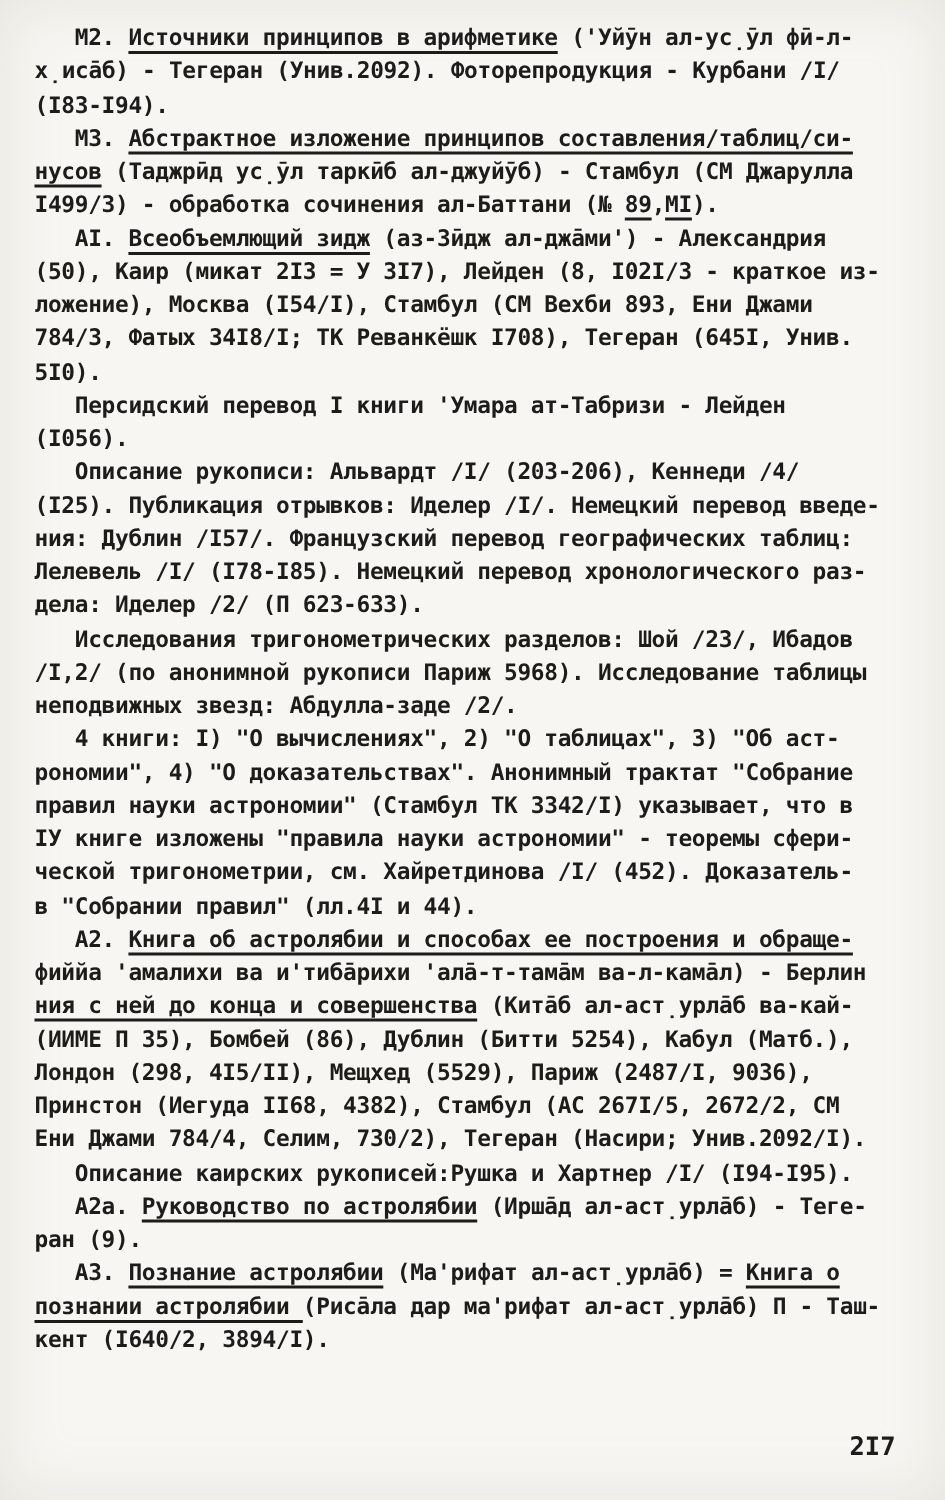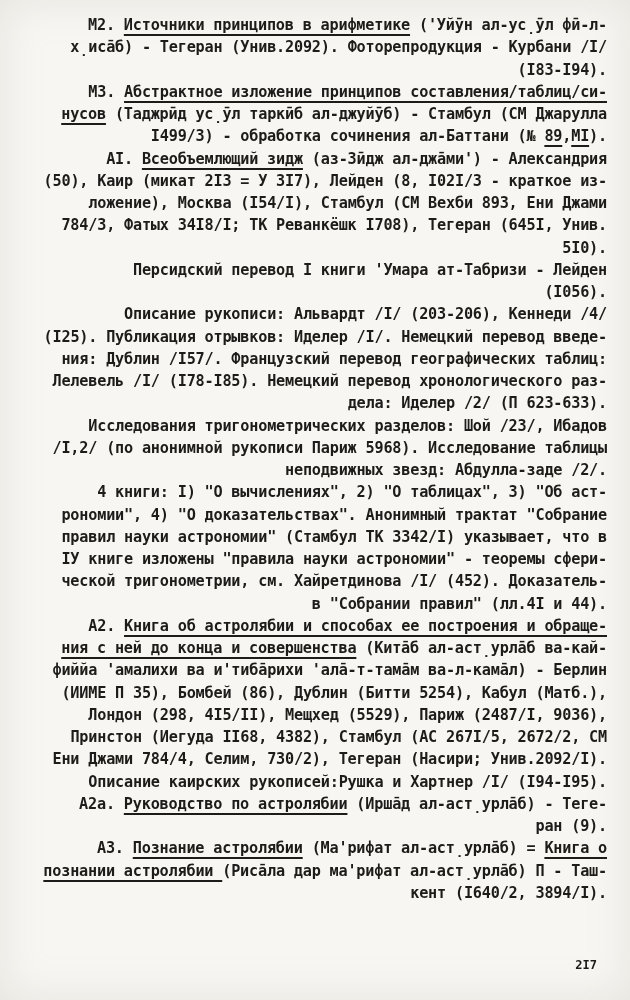--- a/index.html
+++ b/index.html
@@ -20,33 +20,32 @@
     left:23px;top:14px;
     width:584px;
   }
   .line{
     font-family:"DejaVu Sans Mono",monospace;
     font-weight:700;
     font-size:15.2px;
     line-height:22.25px;
     white-space:pre;
     letter-spacing:-0.2px;
-    text-align:right;
   }
   .u{
     text-decoration:underline;
     text-decoration-thickness:1.5px;
     text-underline-offset:3.5px;
   }
   .page-number{
     position:absolute;
     top:954px;right:33px;
     font-family:"DejaVu Sans Mono",monospace;
     font-weight:700;
-    font-size:12px;
+    font-size:17px;
     line-height:22px;
   }
 </style>
 </head>
 <body>
 
 <div class="page">
   <div class="text-block">
       <div>
         <div class="line"><span>   М2. </span><span class="u">Источники принципов в арифметике</span><span> ('Уйӯн ал-ус̣ӯл фӣ-л-</span></div>
@@ -84,22 +83,22 @@
       <div>
         <div class="line"><span>   4 книги: I) "О вычислениях", 2) "О таблицах", 3) "Об аст-</span></div>
         <div class="line"><span>рономии", 4) "О доказательствах". Анонимный трактат "Собрание</span></div>
         <div class="line"><span>правил науки астрономии" (Стамбул ТК 3342/I) указывает, что в</span></div>
         <div class="line"><span>IУ книге изложены "правила науки астрономии" - теоремы сфери-</span></div>
         <div class="line"><span>ческой тригонометрии, см. Хайретдинова /I/ (452). Доказатель-</span></div>
         <div class="line"><span>в "Собрании правил" (лл.4I и 44).</span></div>
       </div>
       <div>
         <div class="line"><span>   А2. </span><span class="u">Книга об астролябии и способах ее построения и обраще-</span></div>
+        <div class="line"><span>фиййа 'амалихи ва и'тиба̄рихи 'ала̄-т-тама̄м ва-л-кама̄л) - Берлин</span></div>
         <div class="line"><span class="u">ния с ней до конца и совершенства</span><span> (Кита̄б ал-аст̣урла̄б ва-кай-</span></div>
-        <div class="line"><span>фиййа 'амалихи ва и'тиба̄рихи 'ала̄-т-тама̄м ва-л-кама̄л) - Берлин</span></div>
         <div class="line"><span>(ИИМЕ П 35), Бомбей (86), Дублин (Битти 5254), Кабул (Матб.),</span></div>
         <div class="line"><span>Лондон (298, 4I5/II), Мещхед (5529), Париж (2487/I, 9036),</span></div>
         <div class="line"><span>Принстон (Иегуда II68, 4382), Стамбул (АС 267I/5, 2672/2, СМ</span></div>
         <div class="line"><span>Ени Джами 784/4, Селим, 730/2), Тегеран (Насири; Унив.2092/I).</span></div>
       </div>
       <div>
         <div class="line"><span>   Описание каирских рукописей:Рушка и Хартнер /I/ (I94-I95).</span></div>
       </div>
       <div>
         <div class="line"><span>   А2а. </span><span class="u">Руководство по астролябии</span><span> (Ирша̄д ал-аст̣урла̄б) - Теге-</span></div>

